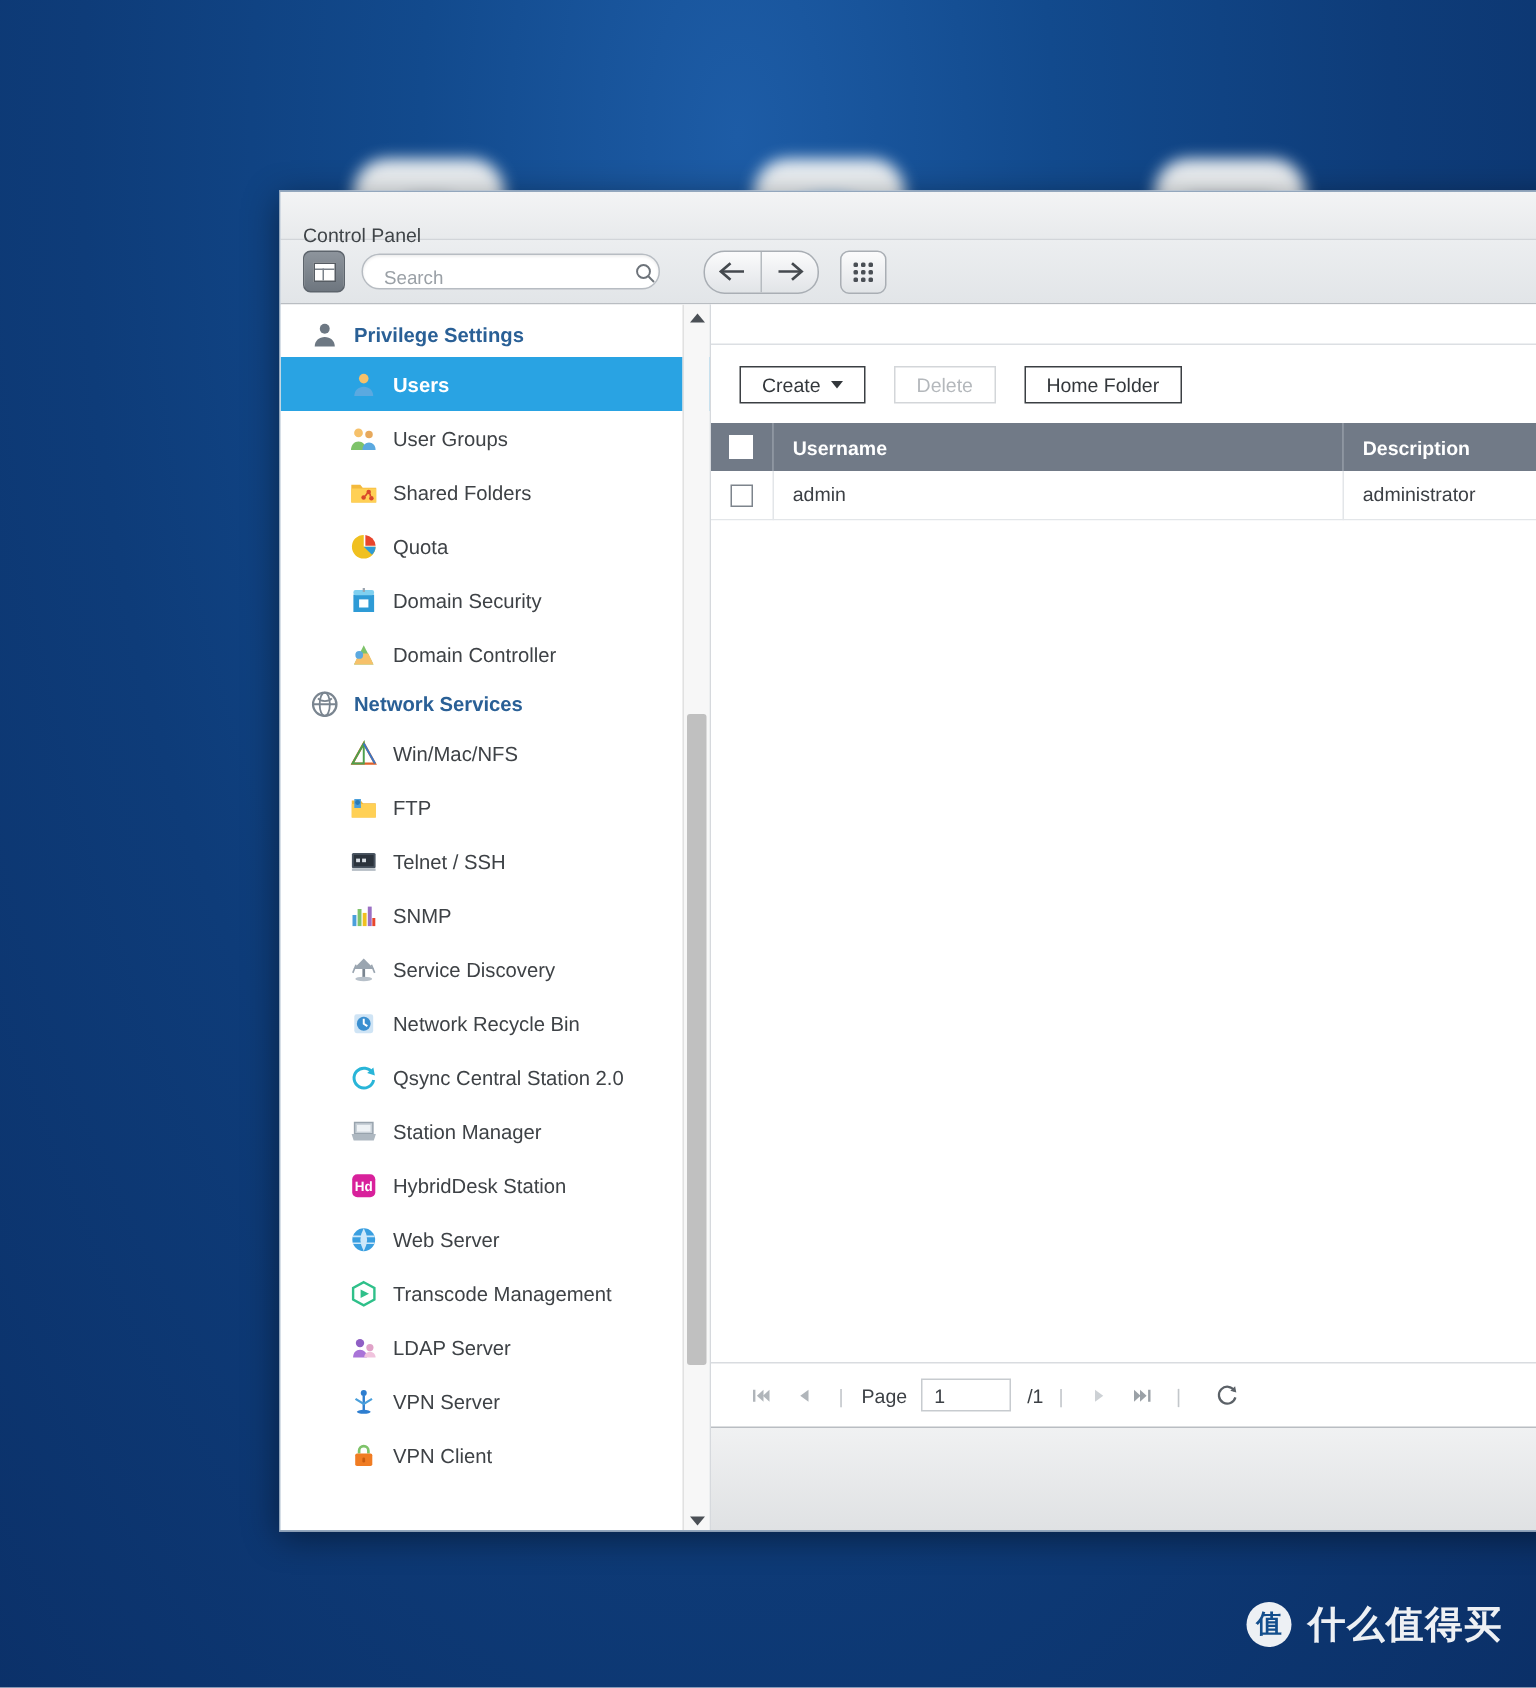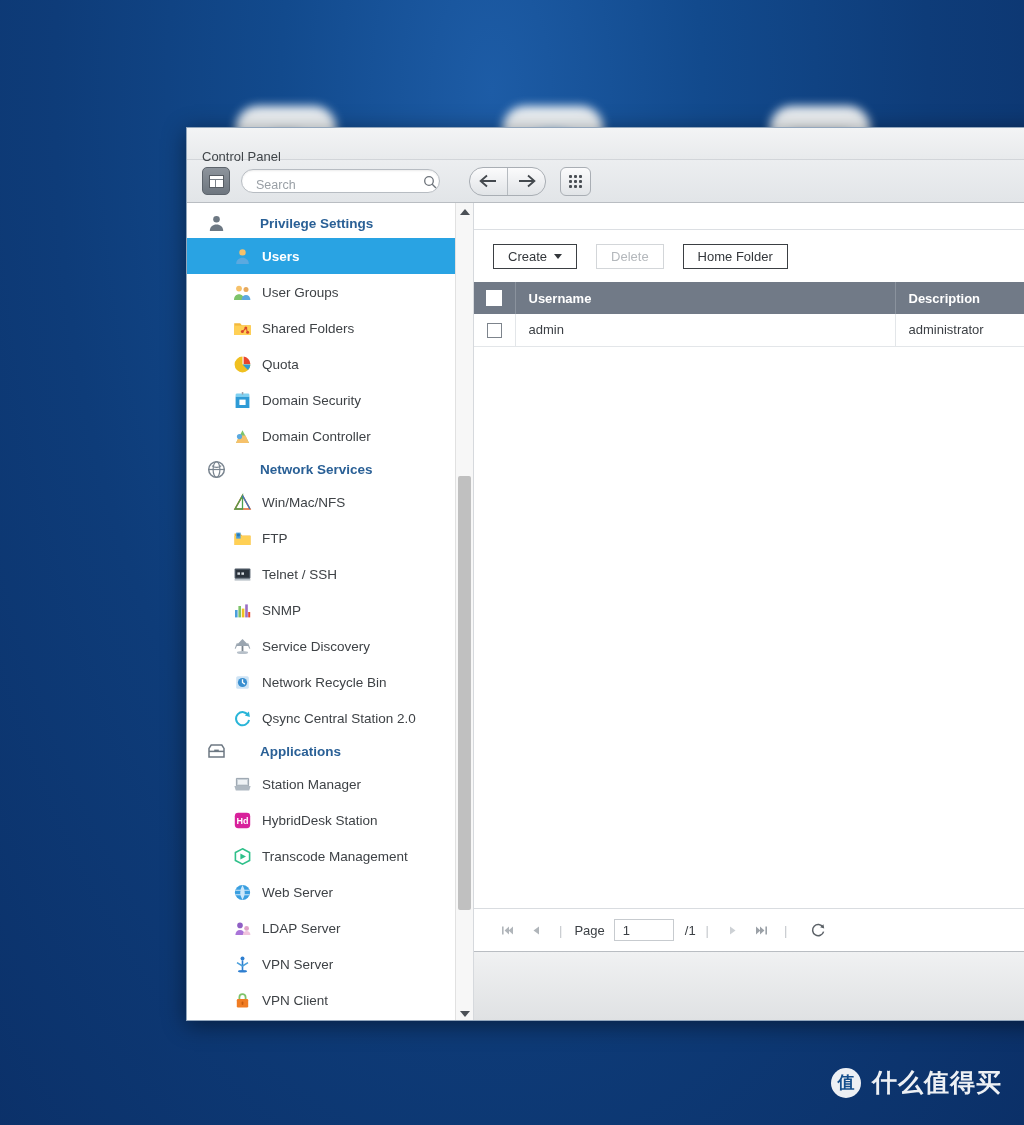--- a/index.html
+++ b/index.html
@@ -166,21 +166,20 @@
     overflow: hidden;
     border-right: 1px solid #d6d9dd;
     flex: none;
   }
   #sidelist { padding-top: 5px; }
 
   .sec-header {
     display: flex; align-items: center;
     height: 30px; padding-left: 20px;
     cursor: pointer;
-    gap: 24px;
   }
   .sec-header .lbl {
     font-size: 13.5px; color: #2a6096; font-weight: bold;
     margin-left: 10px;
   }
   .nav-item {
     display: flex; align-items: center;
     height: 36px; padding-left: 46px;
     cursor: pointer;
   }
@@ -561,30 +560,20 @@
           </div>
           <div class="nav-item">
             <span>
               <svg class="ico" width="19" height="19" viewBox="0 0 19 19">
                 <path d="M15.4 6.5A6.6 6.6 0 1 0 16.1 11" fill="none" stroke="#29b5d8" stroke-width="2"></path>
                 <polygon points="15.9,2.6 16.9,8 11.8,6.4" fill="#29b5d8"></polygon>
               </svg>
             </span>
             <span class="lbl">Qsync Central Station 2.0</span>
           </div>
-          <div class="sec-header">
-            <span>
-              <svg class="ico" width="19" height="19" viewBox="0 0 19 19">
-                <path d="M2 6.4 4.2 3h10.6L17 6.4V15H2z" fill="none" stroke="#6d7883" stroke-width="1.5"></path>
-                <line x1="2" y1="9.4" x2="17" y2="9.4" stroke="#6d7883" stroke-width="1.5"></line>
-                <rect x="7.2" y="7.6" width="4.6" height="2.1" fill="#6d7883"></rect>
-              </svg>
-            </span>
-            <span class="lbl">Applications</span>
-          </div>
           <div class="nav-item">
             <span>
               <svg class="ico" width="19" height="19" viewBox="0 0 19 19">
                 <path d="M3.4 3.4h12.2v7.4H3.4z" fill="#c9d1d8" stroke="#98a3ad" stroke-width="1"></path>
                 <path d="M1.4 11h16.2l-1.4 4.4H2.8z" fill="#aeb8c1"></path>
                 <rect x="5" y="5" width="9" height="4.4" fill="#eef2f5"></rect>
               </svg>
             </span>
             <span class="lbl">Station Manager</span>
           </div>
@@ -593,35 +582,35 @@
               <svg class="ico" width="19" height="19" viewBox="0 0 19 19">
                 <rect x="1.8" y="1.8" width="15.4" height="15.4" rx="3.4" fill="#d8219b"></rect>
                 <text x="9.5" y="13" font-size="9" font-weight="bold" fill="#ffffff" text-anchor="middle" font-family="Liberation Sans">Hd</text>
               </svg>
             </span>
             <span class="lbl">HybridDesk Station</span>
           </div>
           <div class="nav-item">
             <span>
               <svg class="ico" width="19" height="19" viewBox="0 0 19 19">
-                <path d="M9.5 1.8 16.6 5.6v7.8L9.5 17.2 2.4 13.4V5.6z" fill="none" stroke="#2fc08a" stroke-width="1.6"></path>
-                <path d="M7.4 6.6 13 9.5 7.4 12.4z" fill="#2fc08a"></path>
-              </svg>
-            </span>
-            <span class="lbl">Transcode Management</span>
-          </div>
-          <div class="nav-item">
-            <span>
-              <svg class="ico" width="19" height="19" viewBox="0 0 19 19">
                 <circle cx="9.5" cy="9.5" r="7.6" fill="#3a9fe0"></circle>
                 <path d="M9.5 1.9a15 15 0 0 1 0 15.2 15 15 0 0 1 0-15.2" fill="#cde8fa"></path>
                 <path d="M2.3 7.2h14.4M2.3 11.8h14.4" stroke="#cde8fa" stroke-width="1.1"></path>
               </svg>
             </span>
             <span class="lbl">Web Server</span>
+          </div>
+          <div class="nav-item">
+            <span>
+              <svg class="ico" width="19" height="19" viewBox="0 0 19 19">
+                <path d="M9.5 1.8 16.6 5.6v7.8L9.5 17.2 2.4 13.4V5.6z" fill="none" stroke="#2fc08a" stroke-width="1.6"></path>
+                <path d="M7.4 6.6 13 9.5 7.4 12.4z" fill="#2fc08a"></path>
+              </svg>
+            </span>
+            <span class="lbl">Transcode Management</span>
           </div>
           <div class="nav-item">
             <span>
               <svg class="ico" width="19" height="19" viewBox="0 0 19 19">
                 <circle cx="7" cy="6.4" r="2.8" fill="#8f5fc4"></circle>
                 <path d="M2.4 16c0-3.2 2-5.1 4.6-5.1s4.6 1.9 4.6 5.1z" fill="#a974d8"></path>
                 <circle cx="13.6" cy="9.4" r="2.4" fill="#e0a2c8"></circle>
                 <path d="M9.8 16c0-2.4 1.7-3.9 3.8-3.9s3.8 1.5 3.8 3.9z" fill="#f0c3dd"></path>
               </svg>
             </span>

